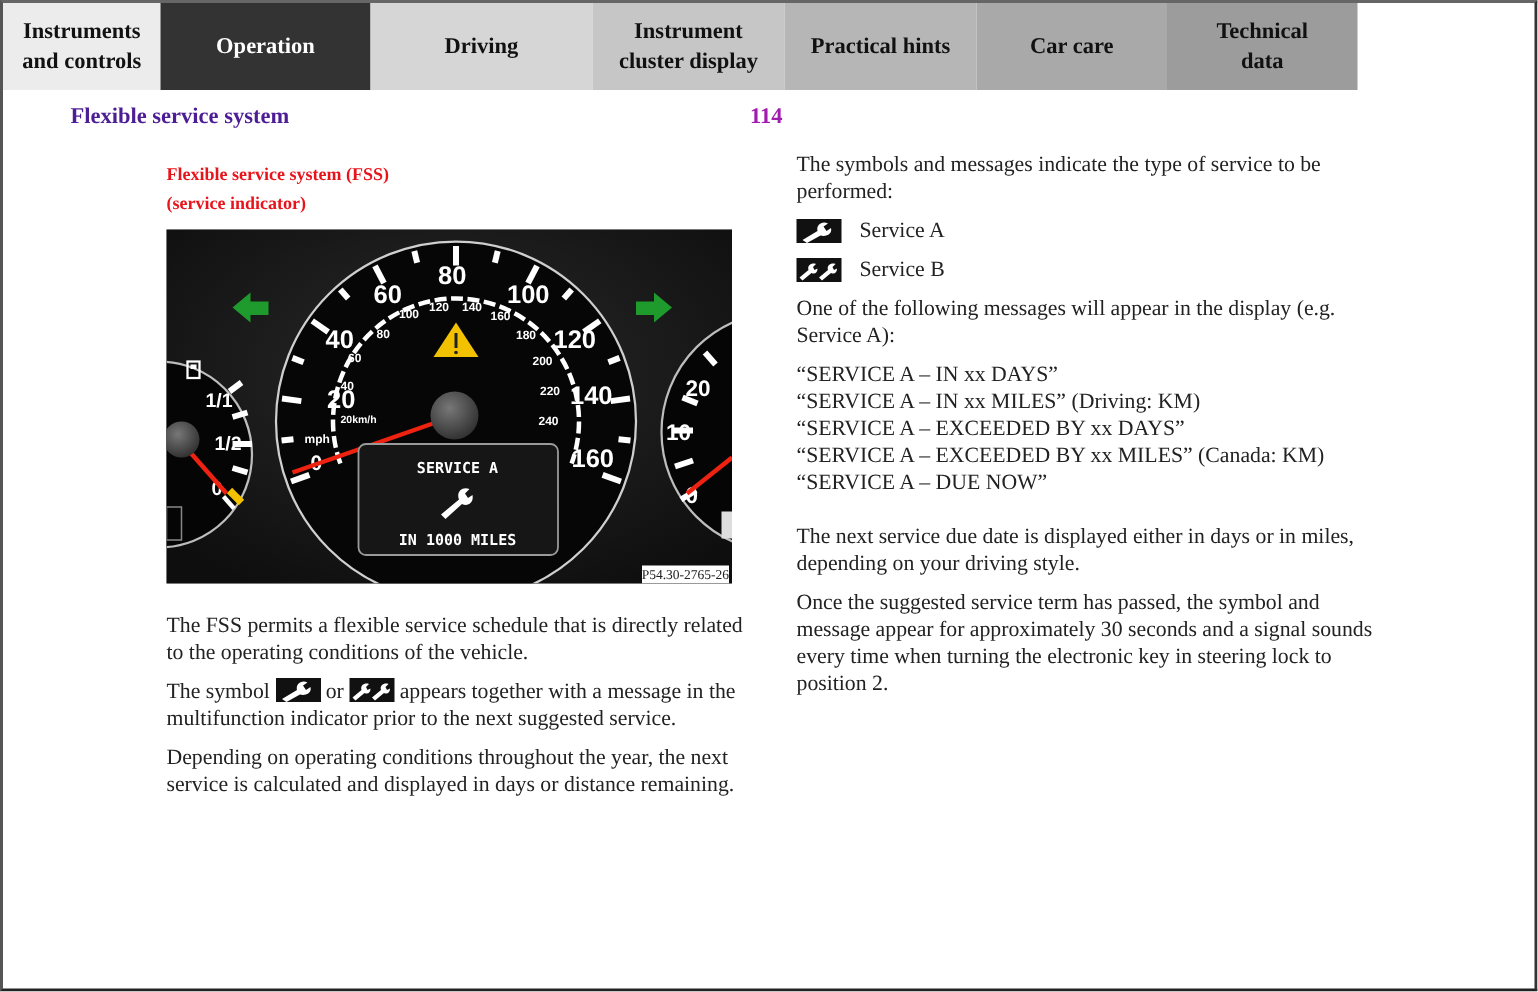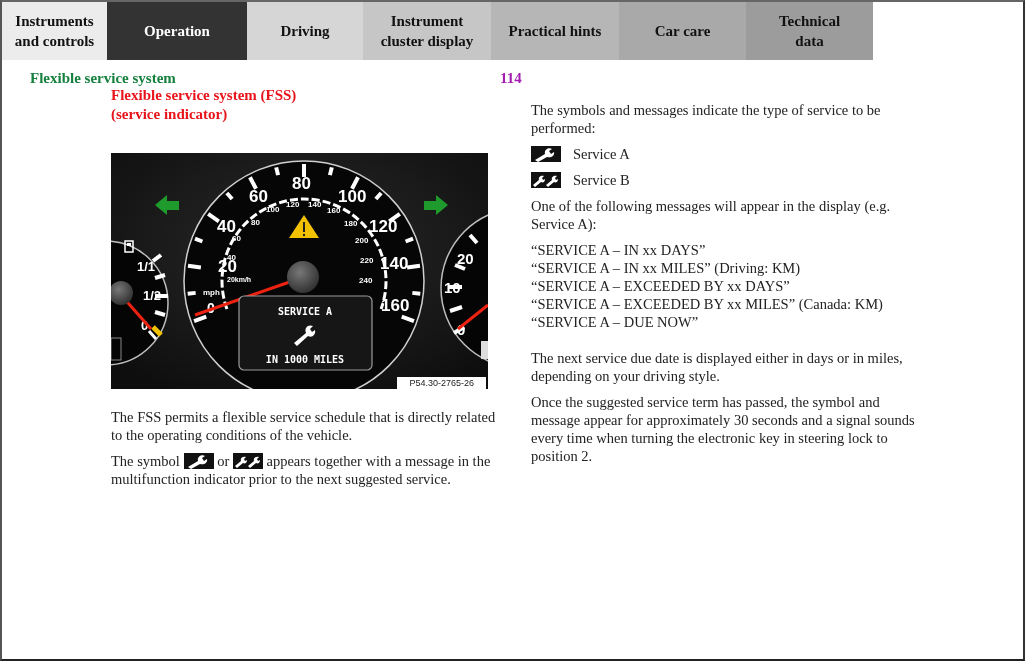--- a/index.html
+++ b/index.html
@@ -5,29 +5,29 @@
   html, body { margin:0; padding:0; }
   body { width:1025px; height:661px; background:#fff; position:relative; overflow:hidden;
          font-family:"DejaVu Serif", "Liberation Serif", serif; }
   .frame { position:absolute; left:0; top:0; width:1021px; height:657px;
            border-left:2px solid #555; border-right:2px solid #333; border-bottom:2px solid #222; border-top:2px solid #666; }
   .tabs { position:absolute; left:2px; top:2px; width:1021px; height:58px; display:flex; }
   .tab { height:58px; display:flex; align-items:center; justify-content:center; text-align:center;
          font-family:"Liberation Serif", serif; font-weight:bold; font-size:15px; line-height:20px;
          color:#111; box-sizing:border-box; cursor:pointer; }
   .tab span { display:block; }
-  .section-title { position:absolute; left:30px; top:70px; font-family:"Liberation Serif", serif;
-                   font-weight:bold; font-size:15px; color:#15803d; }
+  .section-title { position:absolute; left:47px; top:70px; font-family:"Liberation Serif", serif;
+                   font-weight:bold; font-size:15px; color:#4c1d95; }
   .page-no { position:absolute; left:500px; top:70px; font-family:"Liberation Serif", serif;
              font-weight:bold; font-size:15px; color:#a21caf; }
-  .heading { position:absolute; left:111px; top:86px; font-family:"Liberation Serif", serif;
-             font-weight:bold; font-size:15px; line-height:19px; color:#e8141b; }
+  .heading { position:absolute; left:111px; top:107px; font-family:"Liberation Serif", serif;
+             font-weight:bold; font-size:12px; line-height:19px; color:#e8141b; }
   .figure { position:absolute; left:111px; top:153px; width:377px; height:236px; background:#111; overflow:hidden; }
   .fig-caption { position:absolute; right:2px; bottom:0px; background:#fff; color:#222;
-                 font-family:Liberation Sans, sans-serif; font-size:9px; padding:1px 12px; }
+                 font-family:Liberation Serif, serif; font-size:9px; padding:1px 0; }
   .col { position:absolute; font-family:"Liberation Serif", serif; font-size:14.5px; line-height:18px; color:#222; }
   .col p { margin:0 0 8px 0; }
   .left-col { left:111px; top:408px; width:390px; }
   .right-col { left:531px; top:101px; width:390px; }
   .sym { display:inline-block; width:30px; height:16px; background:#111; vertical-align:-3px; position:relative; }
   .sym svg { position:absolute; left:0; top:0; }
   .svc-row { display:flex; align-items:center; margin:0 0 8px 0; }
   .svc-row .sym { margin-right:12px; }
   .msg-list { margin:0 0 18px 0; }
   .msg-list div { line-height:18px; }
@@ -42,21 +42,21 @@
     <div>
         <span>Instruments</span>
         <span>and controls</span>
       </div>
   </div>
   <div class="tab" style="width:140px;background:#333;color:#fff;">
     <div>
         <span>Operation</span>
       </div>
   </div>
-  <div class="tab" style="width:116px;background:#d6d6d6;">
+  <div class="tab" style="width:148px;background:#d6d6d6;">
     <div>
         <span>Driving</span>
       </div>
   </div>
   <div class="tab" style="width:128px;background:#c6c6c6;">
     <div>
         <span>Instrument</span>
         <span>cluster display</span>
       </div>
   </div>
@@ -224,20 +224,21 @@
         </svg>
     </span>
     <span>or</span>
     <span class="sym">
       <svg width="30" height="16" viewBox="0 0 30 16">
           <path d="M2,13 L8,8 C7,5 10,3 13,4 L11,6 L12,8 L14,7 C14,10 12,11 10,10 L4,15 Z M15,13 L21,8 C20,5 23,3 26,4 L24,6 L25,8 L27,7 C27,10 25,11 23,10 L17,15 Z" fill="#fff"></path>
         </svg>
     </span>
     <span>appears together with a message in the multifunction indicator prior to the next suggested service.</span>
   </p>
+  <p>Depending on operating conditions throughout the year, the next service is calculated and displayed in days or distance remaining.</p>
 </div>
 
 <div class="col right-col">
   <p>The symbols and messages indicate the type of service to be performed:</p>
   <div class="svc-row">
     <span class="sym">
       <svg width="30" height="16" viewBox="0 0 30 16">
           <path d="M4,14 L14,8 C13,4 17,1 21,3 L18,5 L20,8 L23,6 C24,10 20,12 16,11 L7,16 Z" fill="#fff"></path>
         </svg>
     </span>

